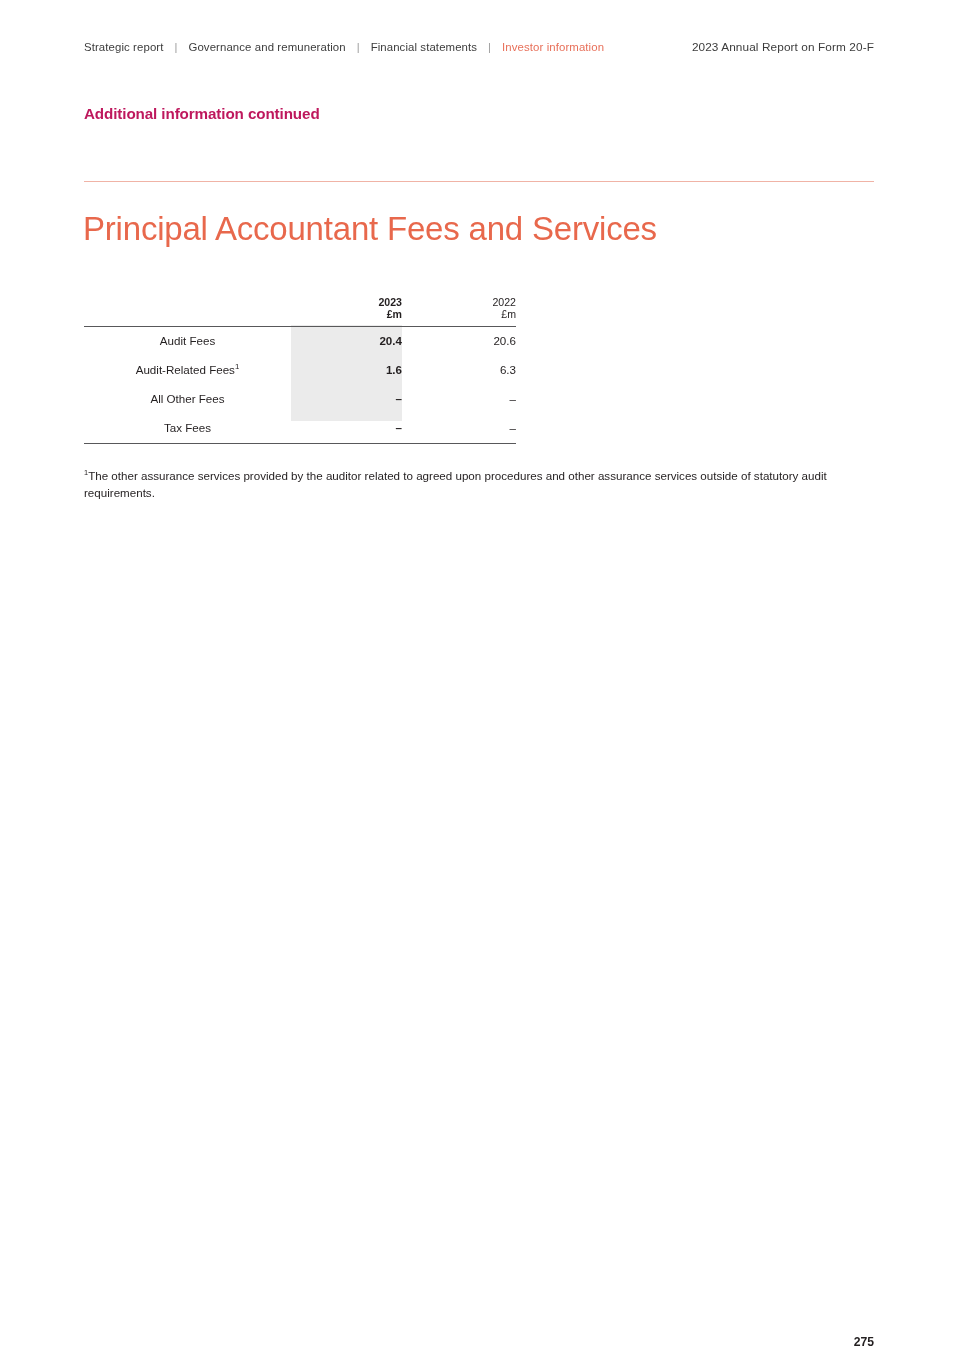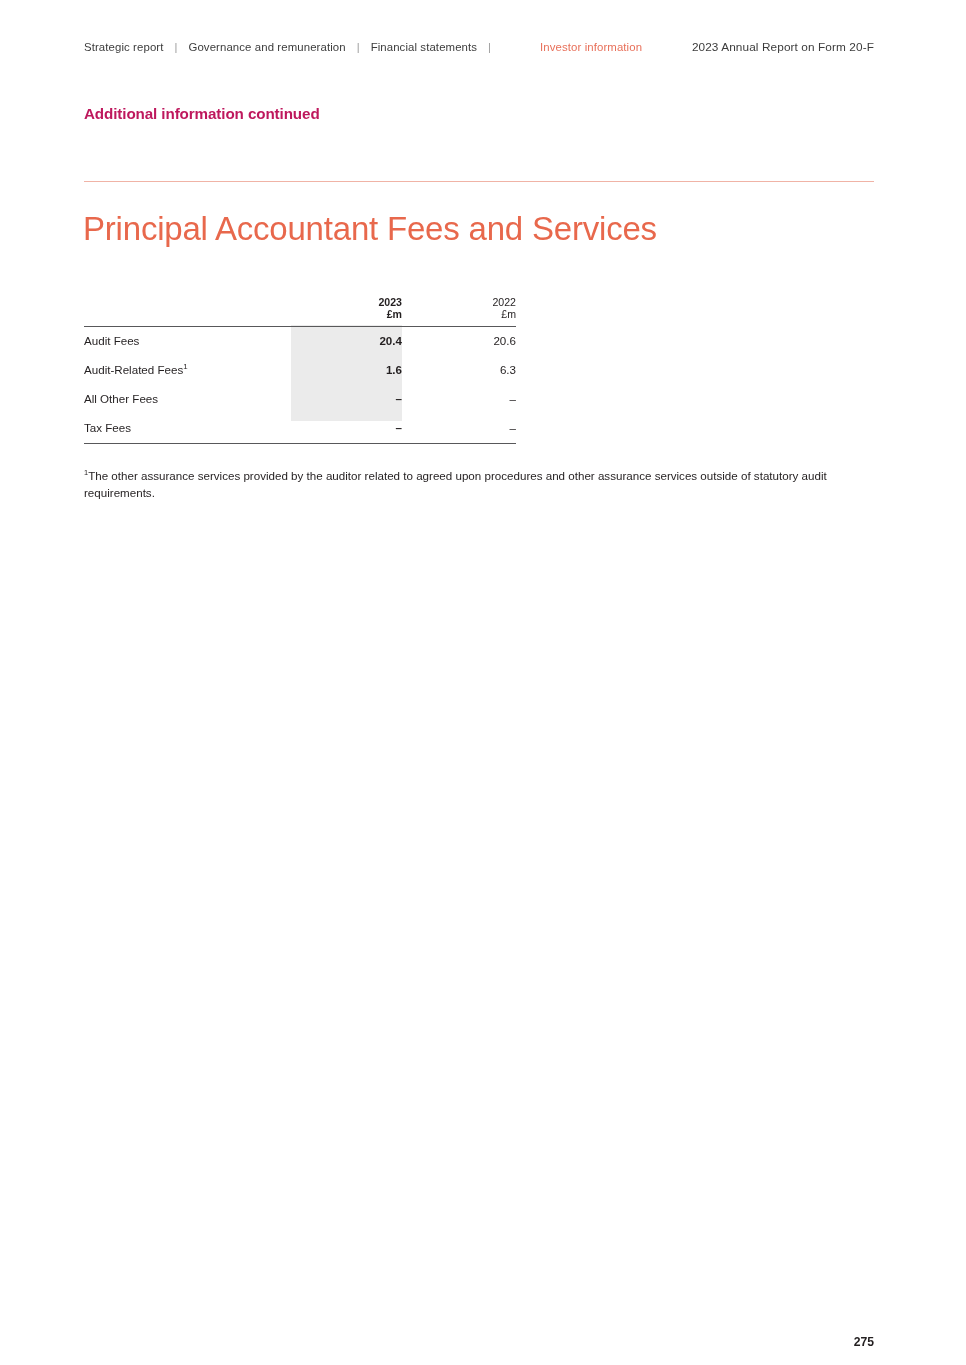--- a/index.html
+++ b/index.html
@@ -39,21 +39,20 @@
   }
   .crumbs {
     display: flex;
     align-items: center;
   }
   .crumb {
     color: #3c3c3c;
   }
   .crumb.active {
     color: #e8705a;
-    margin-left: 38px;
   }
   .crumb-sep {
     color: #9a9a9a;
     padding: 0 11px;
     font-size: 11px;
   }
   .header-right {
     margin-left: auto;
     color: #3c3c3c;
     font-size: 11.8px;
@@ -149,21 +148,21 @@
   .hdr-unit { display: block; }
 
   table.fees tbody td {
     font-size: 11.6px;
     line-height: 14px;
     padding: 5.5px 0 5.5px 0;
     height: 18px;
     vertical-align: middle;
     color: #231f20;
   }
-  table.fees tbody td.lbl { text-align: left; }
+  table.fees tbody td.lbl { text-align: center; }
   table.fees tbody td.num { text-align: right; }
   table.fees tbody td.v2023 { font-weight: bold; }
   table.fees tbody tr:last-child td {
     border-bottom: 1.1px solid #58585a;
   }
 
   .dash { letter-spacing: 0; }
 
   sup {
     font-size: 68%;

